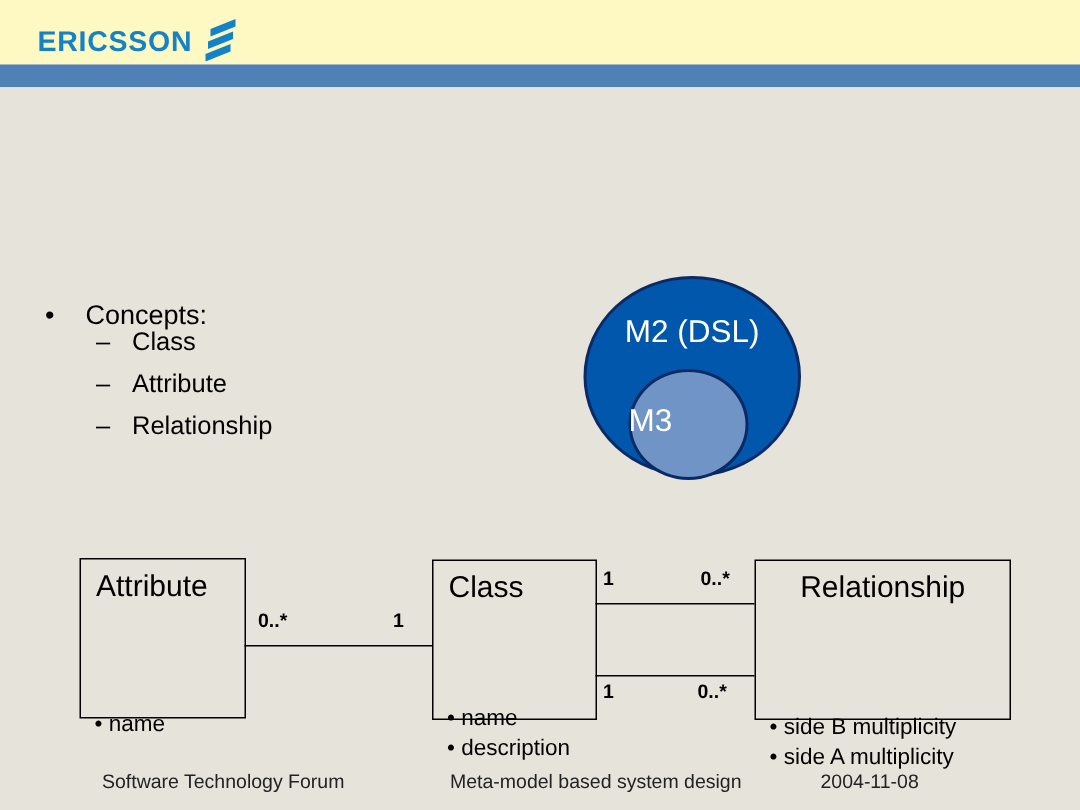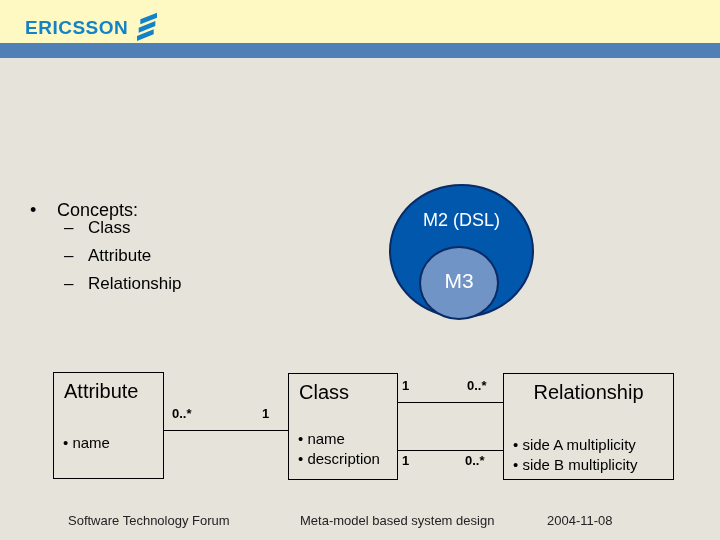--- a/index.html
+++ b/index.html
@@ -20,34 +20,34 @@
   .bullet-heading { position:absolute; left:30px; top:184px; font-size:18px;margin-top:16px; }
   .bullet-heading::before { content:"\2022"; display:inline-block; width:27px; }
   .sub-bullet { position:absolute; left:64px; font-size:17px; }
   .sub-bullet::before { content:"\2013"; display:inline-block; width:24px; }
   .sub-0 { top:218px; } .sub-1 { top:246px; } .sub-2 { top:274px; }
 
   
   .venn-outer { position:absolute; left:389px; top:184px; width:145px; height:134px;
     background:#0057ac; border:2px solid #0a2a66; border-radius:50%; box-sizing:border-box; }
   .venn-outer-label { position:absolute; left:389px; top:210px; width:145px; text-align:center;
-    color:#ffffff; font-size:18px; z-index:3; }
+    color:#ffffff; font-size:21px; z-index:3; }
   .venn-inner { position:absolute; left:419px; top:246px; width:80px; height:74px;
     background:#6f94c5; border:2px solid #0a2a66; border-radius:50%; box-sizing:border-box; z-index:2; }
-  .venn-inner-label { position:absolute; left:419px; top:269px; width:80px; text-align:center;
+  .venn-inner-label { position:absolute; left:419px; top:269px; width:80px; 
     color:#ffffff; font-size:21px; z-index:3; }
 
   
   .uml-box { position:absolute; border:1px solid #000; box-sizing:border-box; background:transparent; }
   .box-attribute { left:53px;  top:372px; width:111px; height:107px; }
   .box-class     { left:288px; top:373px; width:110px; height:107px; }
   .box-relationship { left:503px; top:373px; width:171px; height:107px; }
   .uml-title { position:absolute; top:7px; left:10px; font-size:20px; }
   .box-relationship .uml-title { left:0; width:100%; text-align:center; }
-  .uml-items { position:absolute; left:9px; right:2px; font-size:15px; line-height:20px; }
+  .uml-items { position:absolute; left:9px; right:2px; font-size:15px; line-height:20px;margin-top:40px; }
   .items-attribute { top:60px; } .items-class { top:55px; } .items-relationship { top:61px; }
   .uml-item::before { content:"\2022\00a0"; }
 
   
   .assoc { position:absolute; height:1px; background:#000; }
   .line-a { left:163px; top:430px; width:125px; }
   .line-b { left:397px; top:402px; width:106px; }
   .line-c { left:397px; top:450px; width:106px; }
 
   
@@ -106,22 +106,22 @@
     <div class="uml-title">Class</div>
     <div class="uml-items items-class">
       <div class="uml-item">name</div>
       <div class="uml-item">description</div>
     </div>
   </div>
 
   <div class="uml-box box-relationship">
     <div class="uml-title">Relationship</div>
     <div class="uml-items items-relationship">
+      <div class="uml-item">side B multiplicity</div>
       <div class="uml-item">side A multiplicity</div>
-      <div class="uml-item">side B multiplicity</div>
     </div>
   </div>
 
   <div class="assoc line-a"></div>
   <div class="assoc line-b"></div>
   <div class="assoc line-c"></div>
 
   <div class="mult m1-from">0..*</div>
   <div class="mult m1-to">1</div>
   <div class="mult m2-from">1</div>

